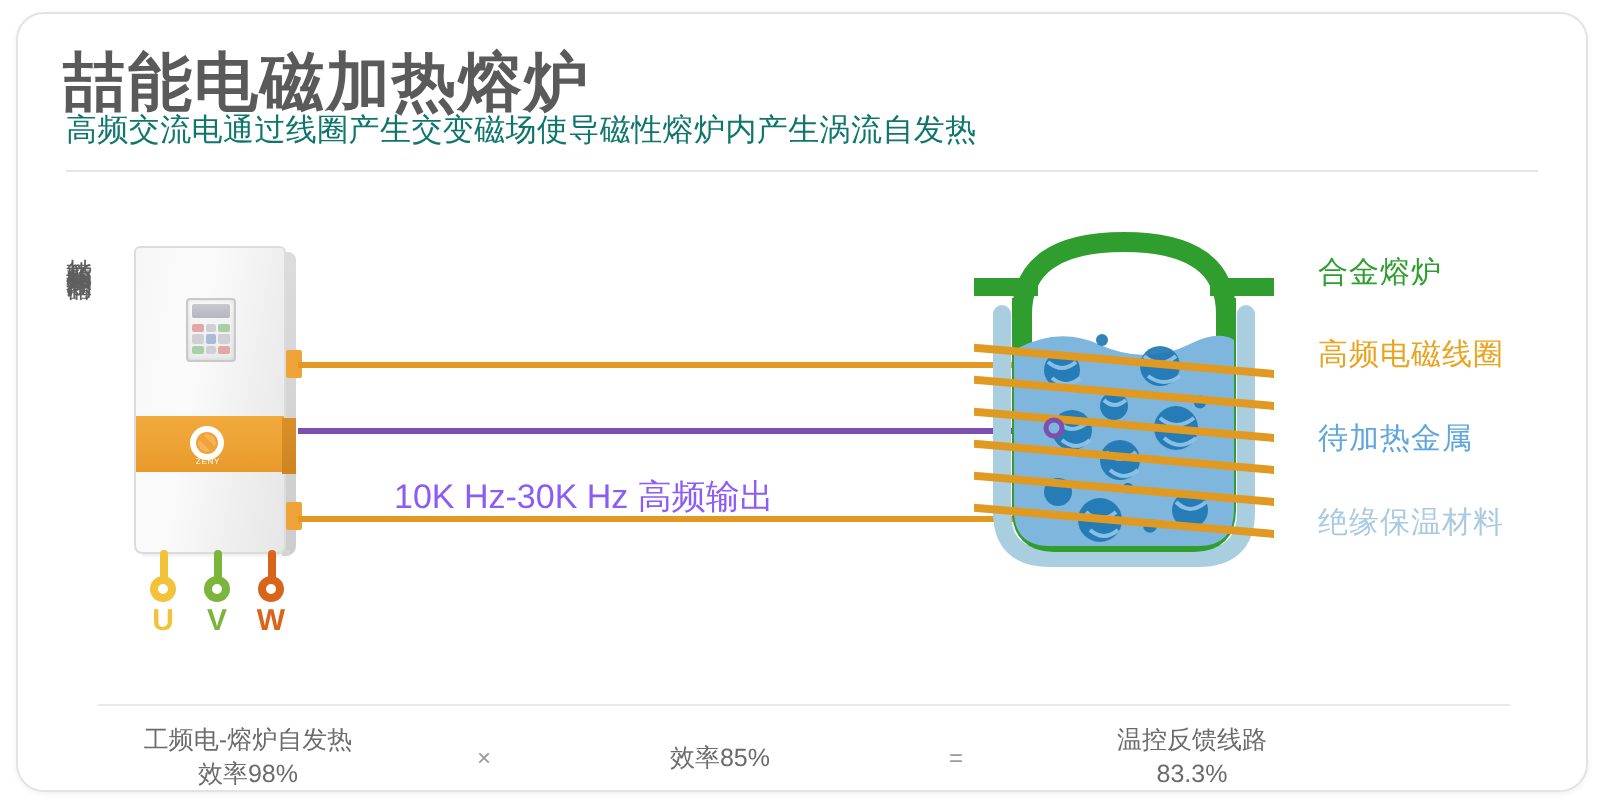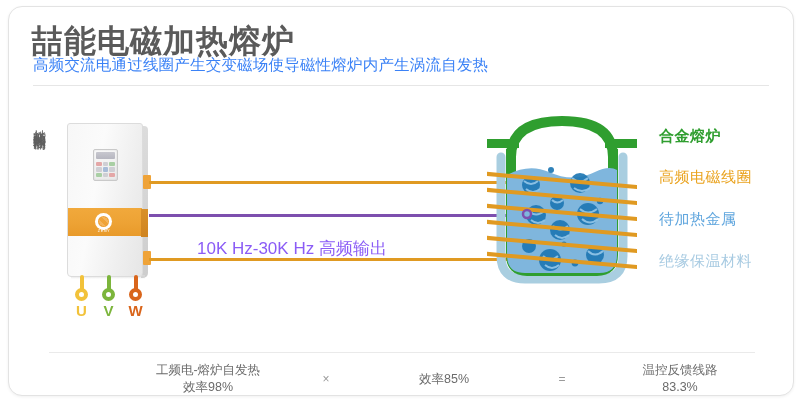--- a/index.html
+++ b/index.html
@@ -16,21 +16,21 @@
     overflow:hidden;
   }
   
   .title{
     position:absolute;left:22px;top:13px;
     font-size:32px;font-weight:bold;color:#5a5a5a;letter-spacing:1px;
     white-space:nowrap;
   }
   .subtitle{
     position:absolute;left:24px;top:48px;
-    font-size:15.5px;color:#3b82f6;white-space:nowrap;letter-spacing:0.2px;
+    font-size:15.5px;color:#0f766e;white-space:nowrap;letter-spacing:0.2px;
   }
   .hr-top{
     position:absolute;left:24px;top:78px;width:736px;height:1px;
     background:#e6e6e6;
   }
   .hr-bottom{
     position:absolute;left:40px;top:345px;width:706px;height:1px;
     background:#eaeaea;
   }
 
@@ -134,29 +134,29 @@
   .lbl-output{
     position:absolute;left:188px;top:230px;font-size:17px;color:#8b5cf6;white-space:nowrap;
   }
 
   
   .furnace{position:absolute;left:478px;top:108px;width:150px;height:172px;}
   .furnace svg{position:absolute;left:0;top:0;}
 
   
   .rlabel{position:absolute;font-size:15px;white-space:nowrap;letter-spacing:0.5px;}
-  .rl-1{left:650px;top:120px;color:#2f9e2f;font-weight:bold;}
+  .rl-1{left:650px;top:120px;color:#2f9e2f;}
   .rl-2{left:650px;top:161px;color:#eaa31f;}
   .rl-3{left:650px;top:203px;color:#60a6de;}
   .rl-4{left:650px;top:245px;color:#a8cbe2;}
 
   
   .formula{
     position:absolute;left:40px;top:352px;width:706px;height:40px;
-    display:flex;align-items:center;justify-content:flex-end;
+    display:flex;align-items:center;justify-content:flex-start;
   }
   .fcell{
     text-align:center;font-size:12.5px;color:#6b6b6b;line-height:17px;
     width:150px;
   }
   .fop{
     width:86px;text-align:center;font-size:12px;color:#9a9a9a;
   }
 </style>
 </head>

